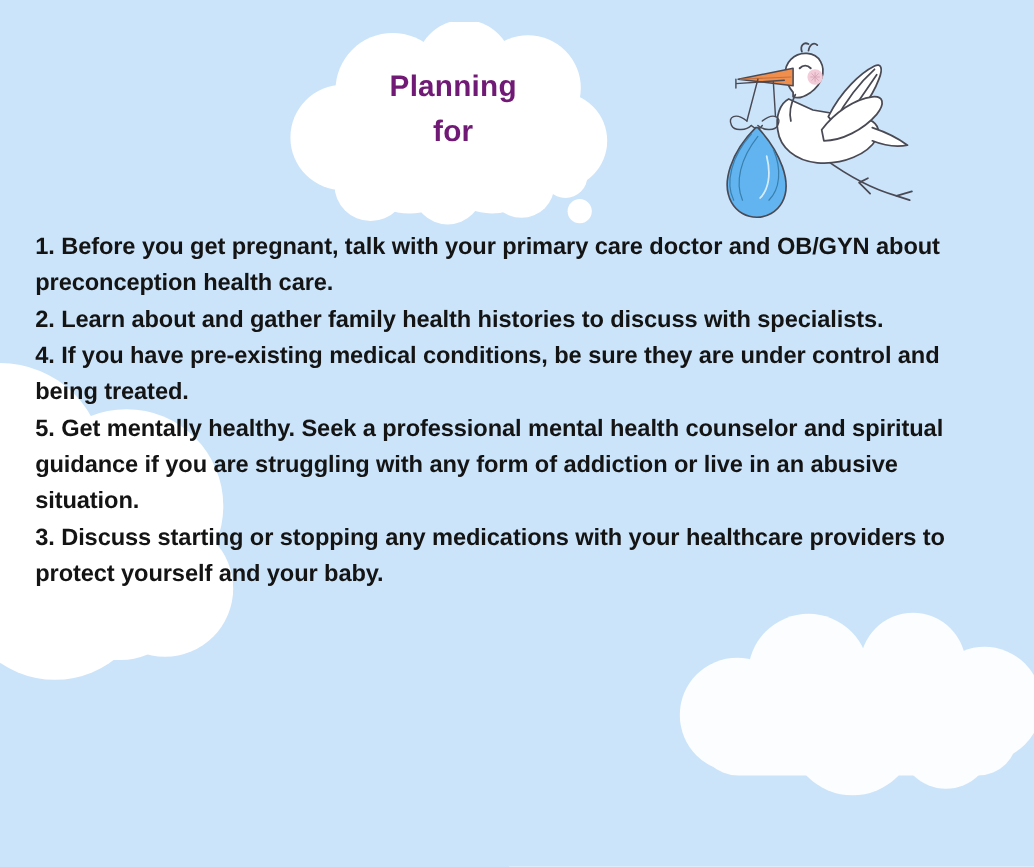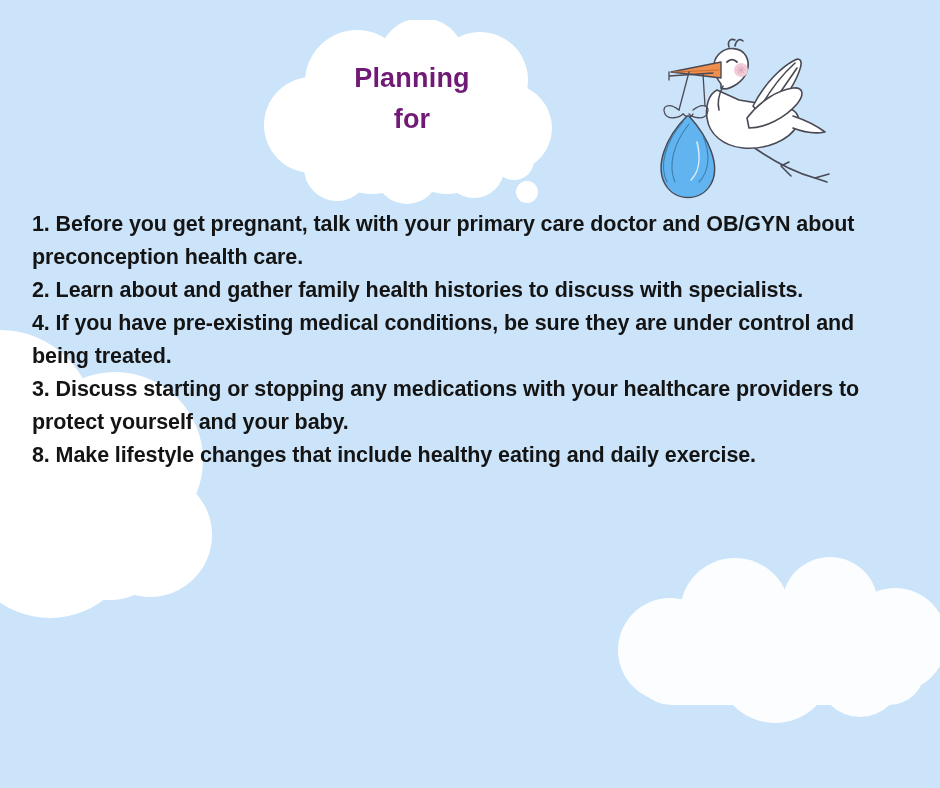--- a/index.html
+++ b/index.html
@@ -209,17 +209,17 @@
       <path d="M46 92 C 30 112, 25 134, 32 150" fill="none" stroke="#3a7fae" stroke-width="1.1"></path>
       <path d="M60 104 C 68 122, 66 140, 56 150" fill="none" stroke="#3a7fae" stroke-width="1.1"></path>
       <path d="M54 110 C 58 126, 56 140, 48 148" fill="none" stroke="#ffffff" stroke-width="1.6" opacity="0.75"></path>
     </g>
   </svg>
 
   <div id="body-list">
     <p class="tip">1. Before you get pregnant, talk with your primary care doctor and OB/GYN about preconception health care.</p>
     <p class="tip">2. Learn about and gather family health histories to discuss with specialists.</p>
     <p class="tip">4. If you have pre-existing medical conditions, be sure they are under control and being treated.</p>
+    <p class="tip">5. Get mentally healthy. Seek a professional mental health counselor and spiritual guidance if you are struggling with any form of addiction or live in an abusive situation.</p>
     <p class="tip">3. Discuss starting or stopping any medications with your healthcare providers to protect yourself and your baby.</p>
-    <p class="tip">8. Make lifestyle changes that include healthy eating and daily exercise.</p>
   </div>
 
 </div>
 
 </body></html>

